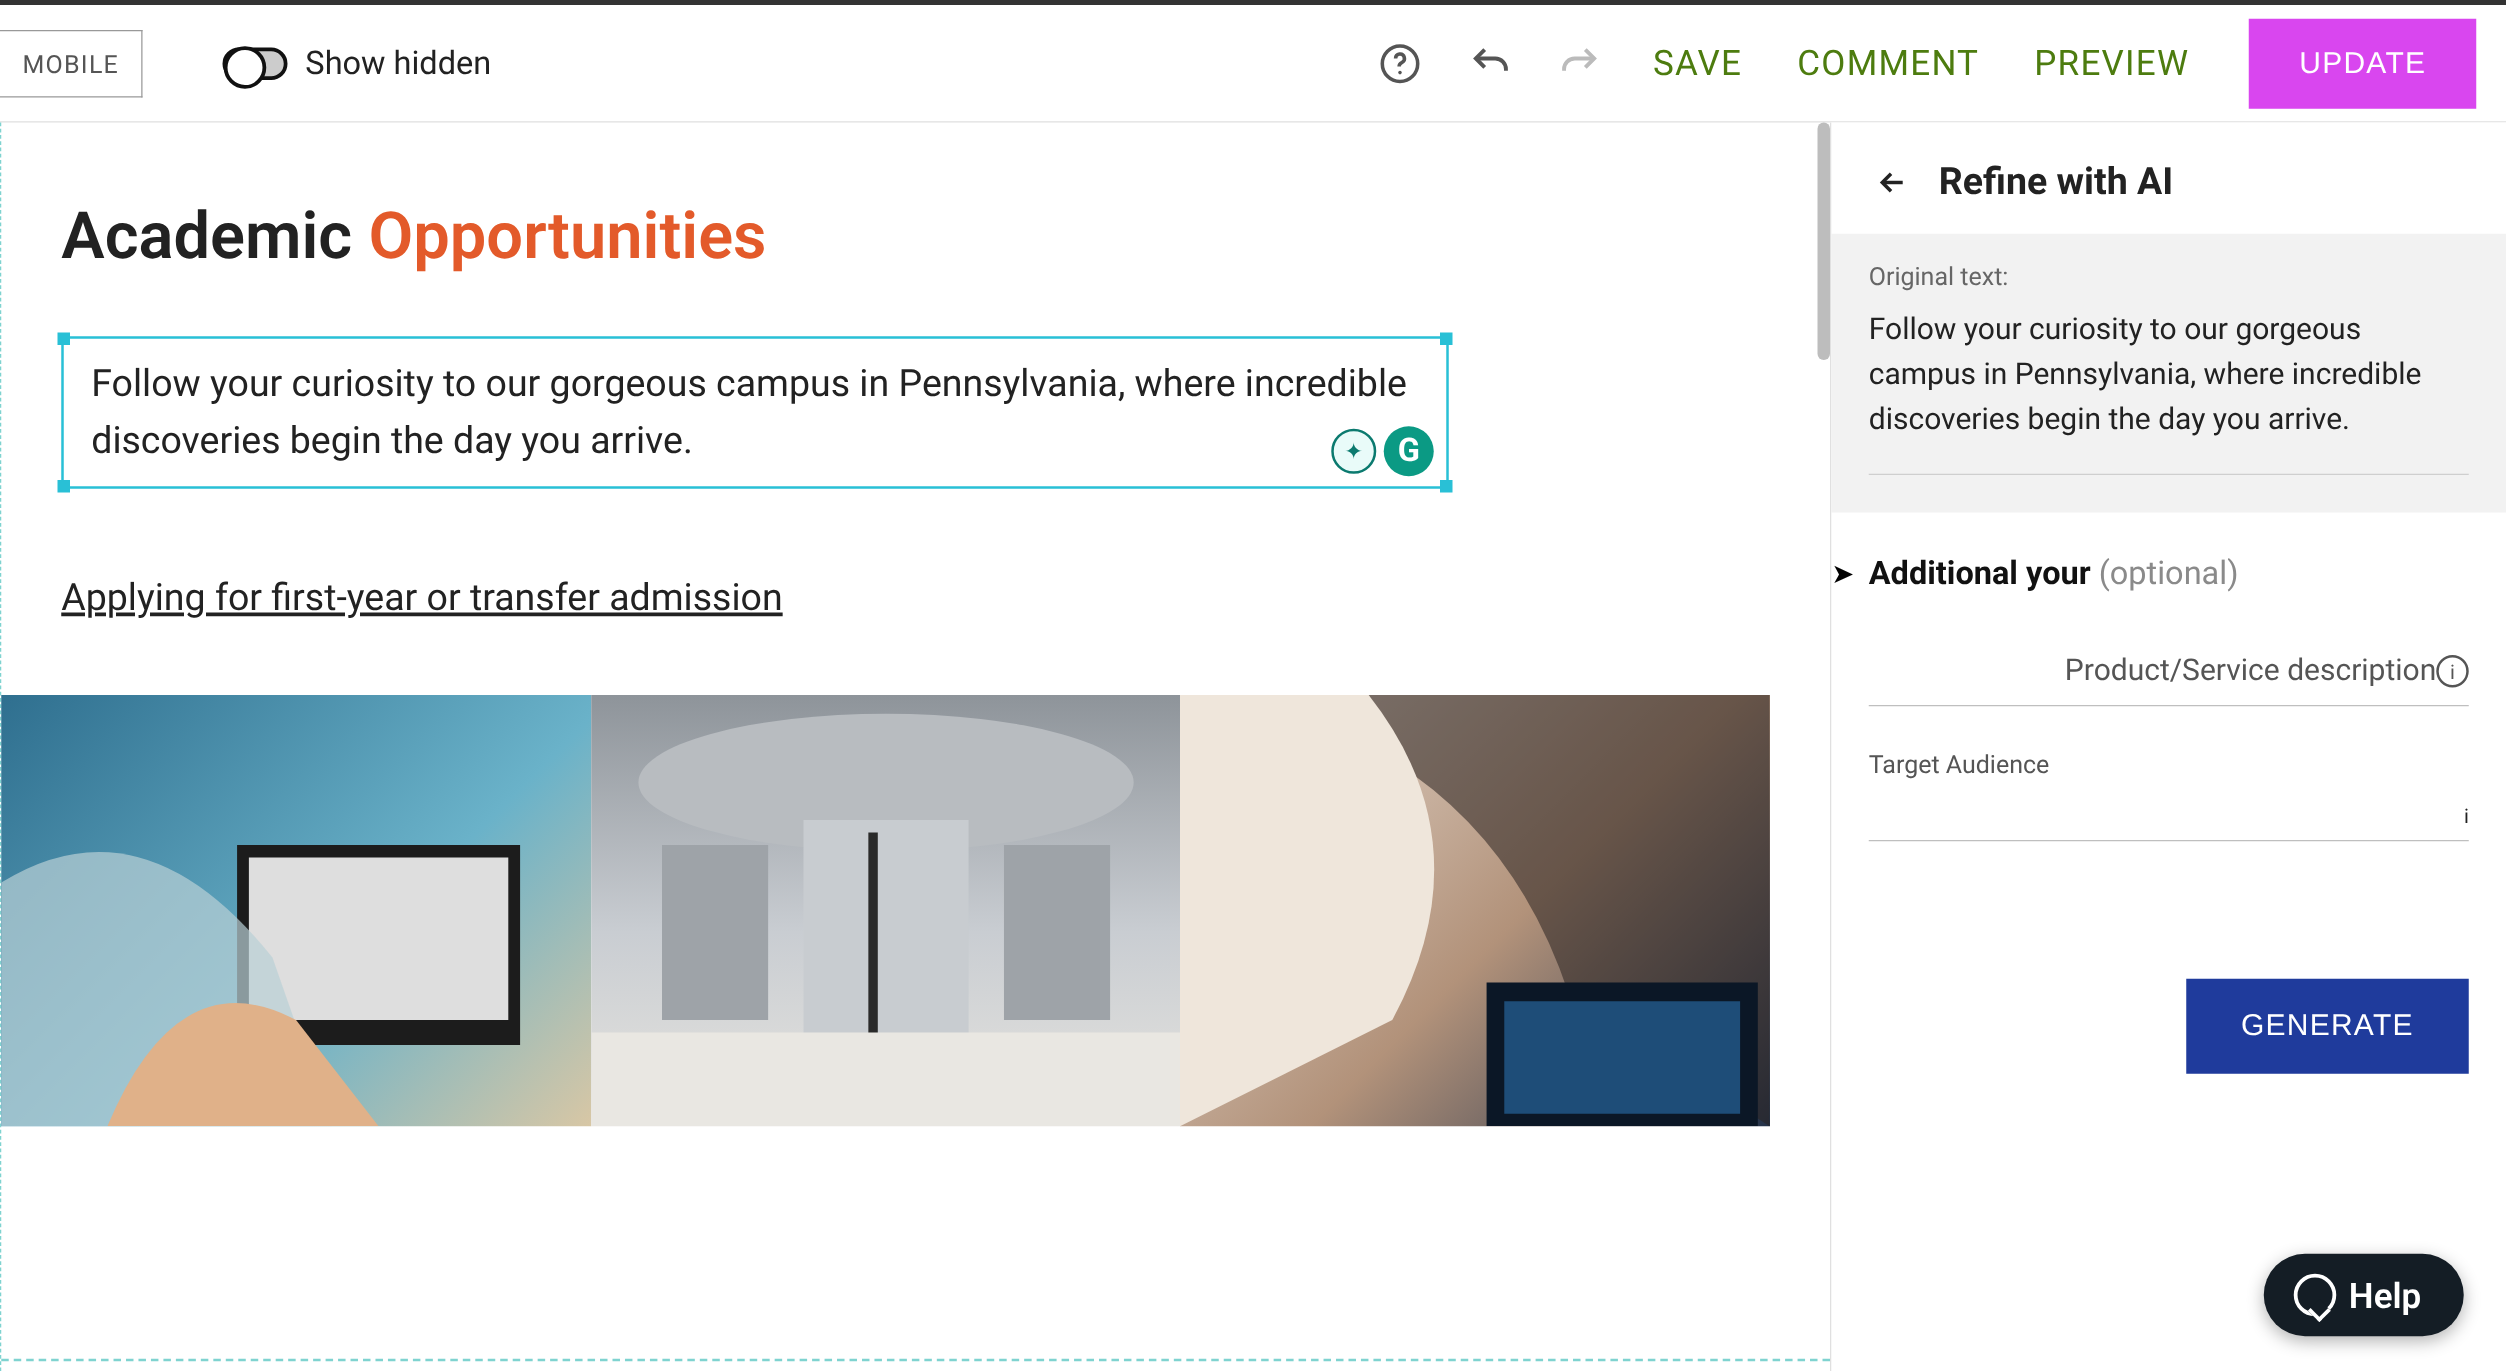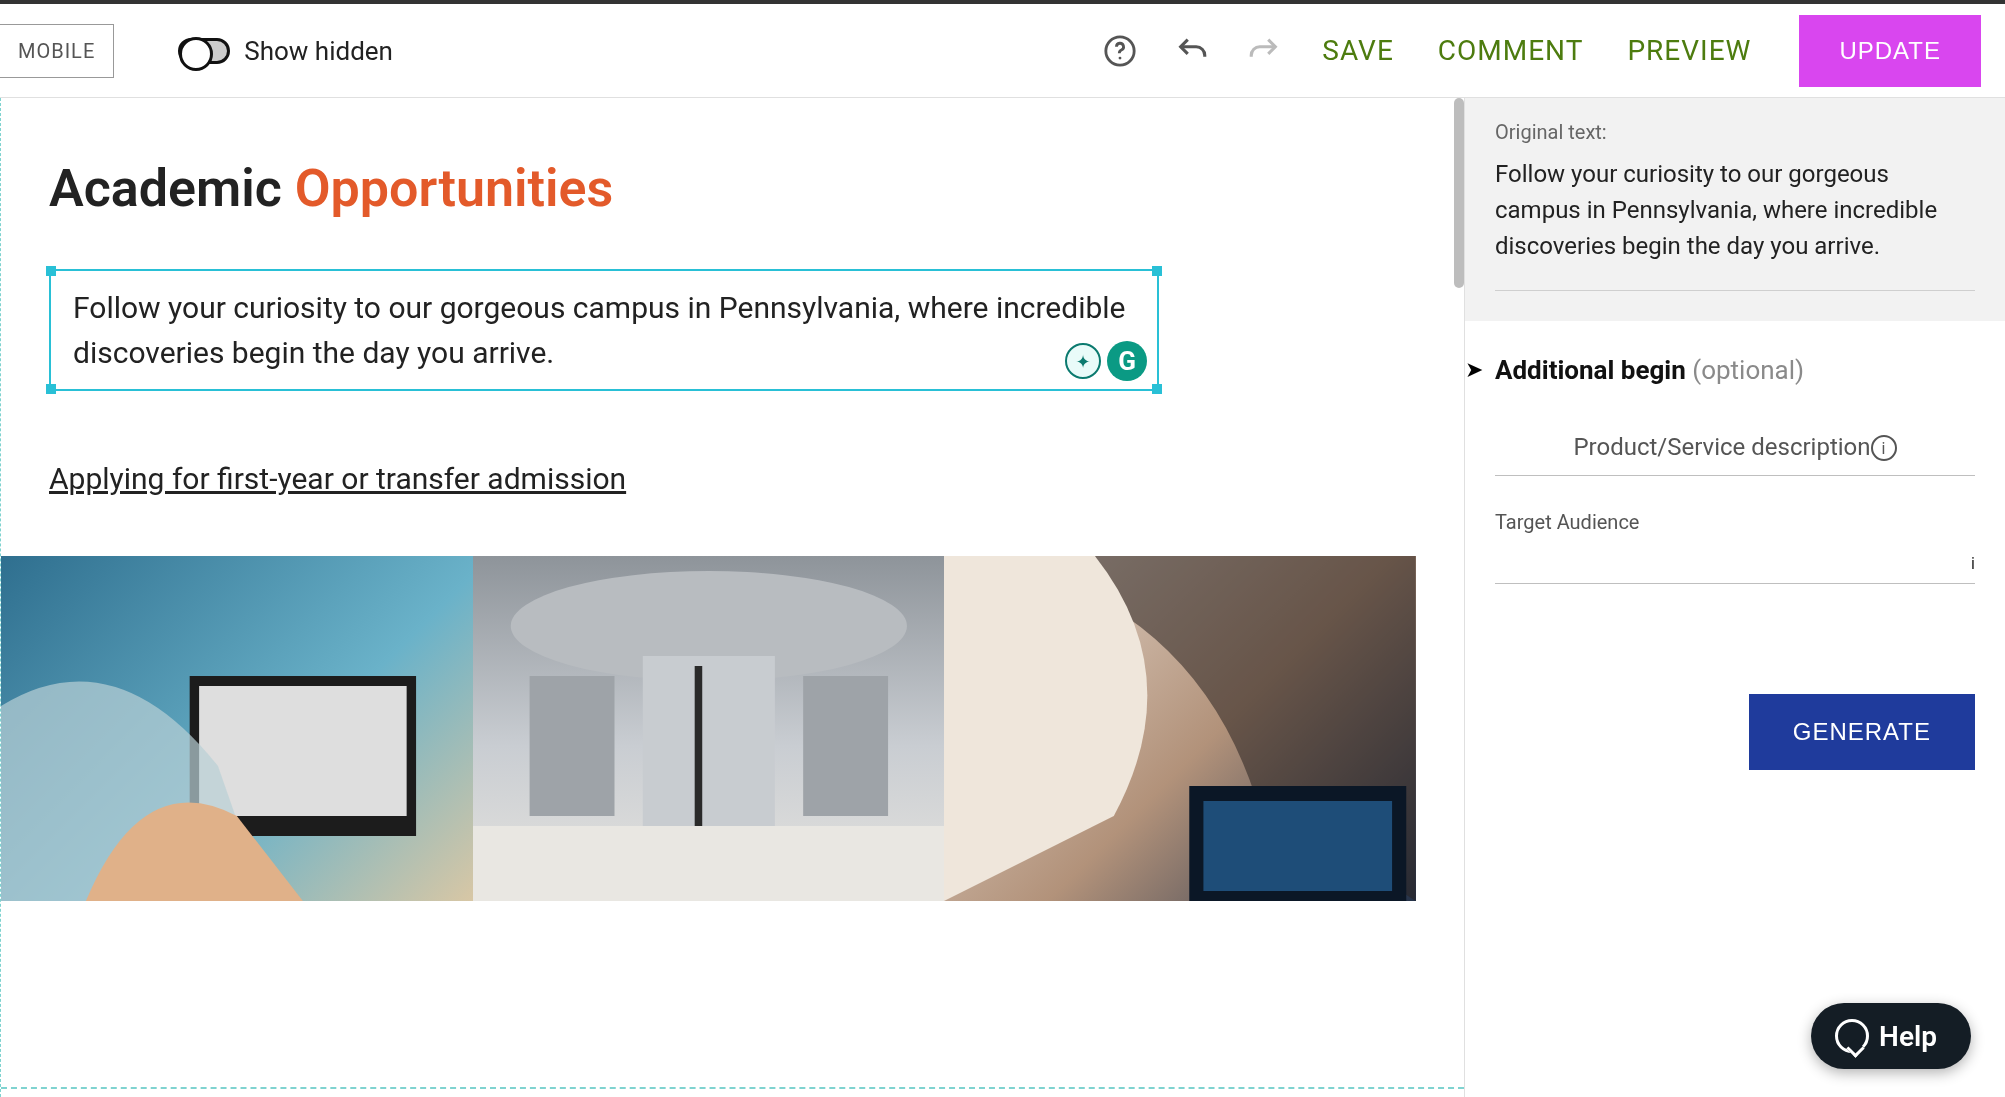--- a/index.html
+++ b/index.html
@@ -133,21 +133,21 @@
 
   .panel-body { padding:34px 30px 0 30px; position:relative; flex:1; }
   .addl { font-size:26px; font-weight:700; color:#111; }
   .addl .opt { font-weight:400; color:#8a8a8a; }
   .cursor-caret {
     position:absolute; left:0px; top:36px; font-size:22px; color:#000;
   }
 
   .field {
     margin-top:42px;
-    display:flex; justify-content:center; align-items:flex-end;
+    display:flex; justify-content:flex-end; align-items:flex-end;
     border-bottom:1px solid #bfbfbf;
     padding:6px 0 14px 0;
     font-size:24px; color:#555;
     cursor:text;
   }
   .field .info {
     width:26px; height:26px; border:2px solid #555; border-radius:50%;
     display:flex; align-items:center; justify-content:center; font-size:16px; color:#555;
     cursor:pointer;
   }
@@ -273,31 +273,40 @@
           <path d="M30 0 Q260 40 330 240 L500 345 L500 0 Z" fill="#2a2321" opacity=".55"></path>
           <rect x="260" y="230" width="230" height="115" fill="#0b1726"></rect>
           <rect x="275" y="245" width="200" height="90" fill="#1e4d78"></rect>
           <path d="M0 0 L160 0 Q260 120 180 260 L0 345 Z" fill="#efe6db"></path>
         </svg>
       </div>
     </div>
   </div>
 
   <div class="panel">
+    <div class="panel-header">
+      <div class="back-arrow">
+        <svg width="28" height="28" viewBox="0 0 24 24" fill="none" stroke="currentColor" stroke-width="2.4">
+          <path d="M19 12H5"></path>
+            <path d="M11 18l-6-6 6-6"></path>
+        </svg>
+      </div>
+      <div class="panel-title">Refine with AI</div>
+    </div>
 
     <div class="orig-box">
       <div class="orig-label">Original text:</div>
       <div class="orig-text">Follow your curiosity to our gorgeous campus in Pennsylvania, where incredible discoveries begin the day you arrive.</div>
       <hr class="orig-sep">
     </div>
 
     <div class="panel-body">
       <span class="cursor-caret">➤</span>
       <div class="addl">
-        <span>Additional begin </span><span class="opt">(optional)</span>
+        <span>Additional your </span><span class="opt">(optional)</span>
       </div>
 
       <div class="field">
         <span>Product/Service description</span>
         <span class="info">i</span>
       </div>
 
       <div class="field-label-top">Target Audience</div>
       <div class="field2">
         <span class="info">i</span>

